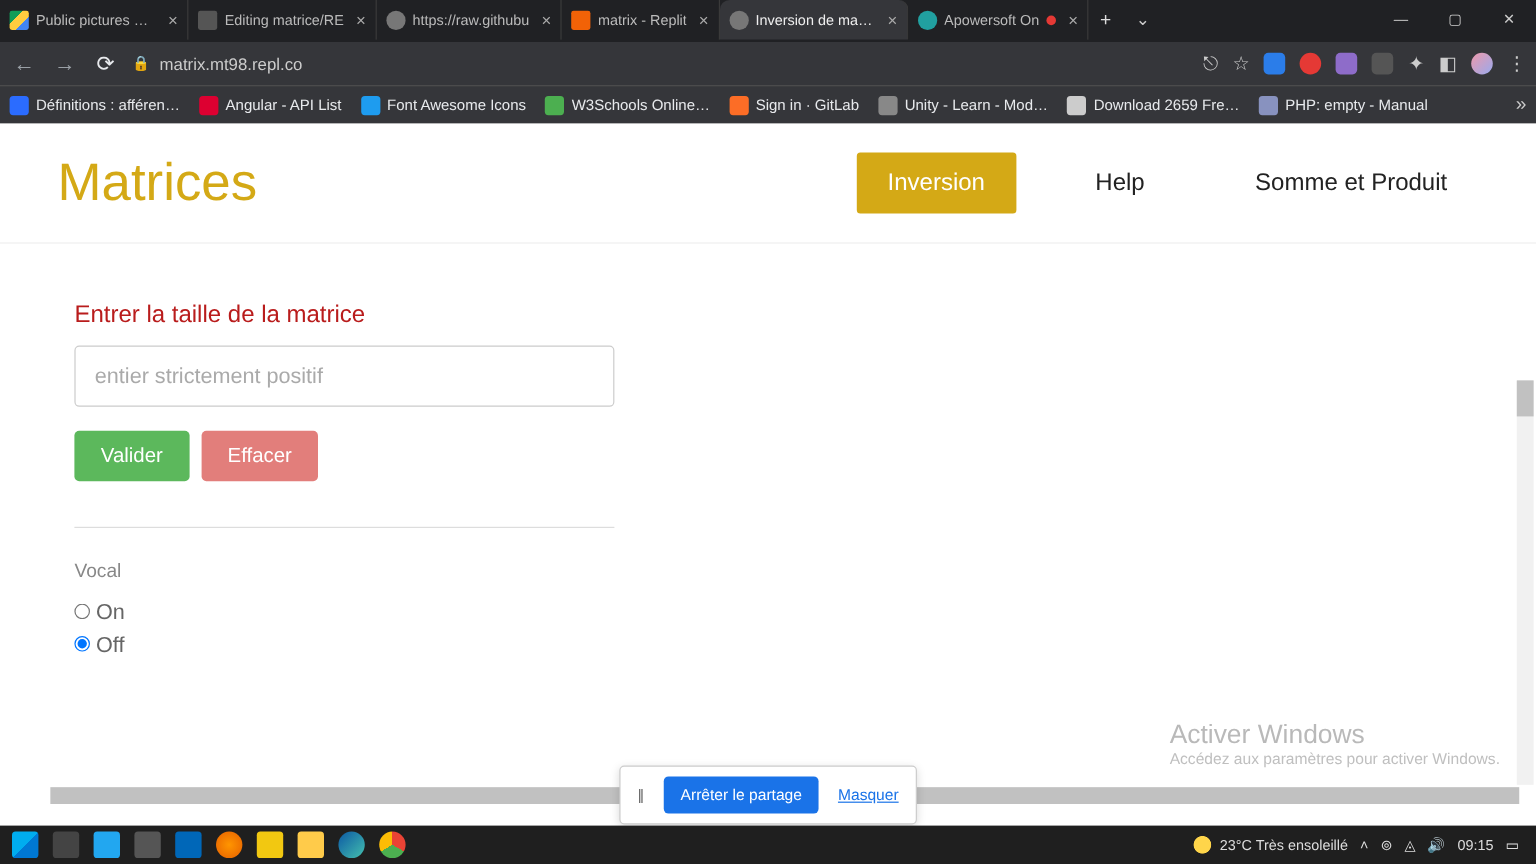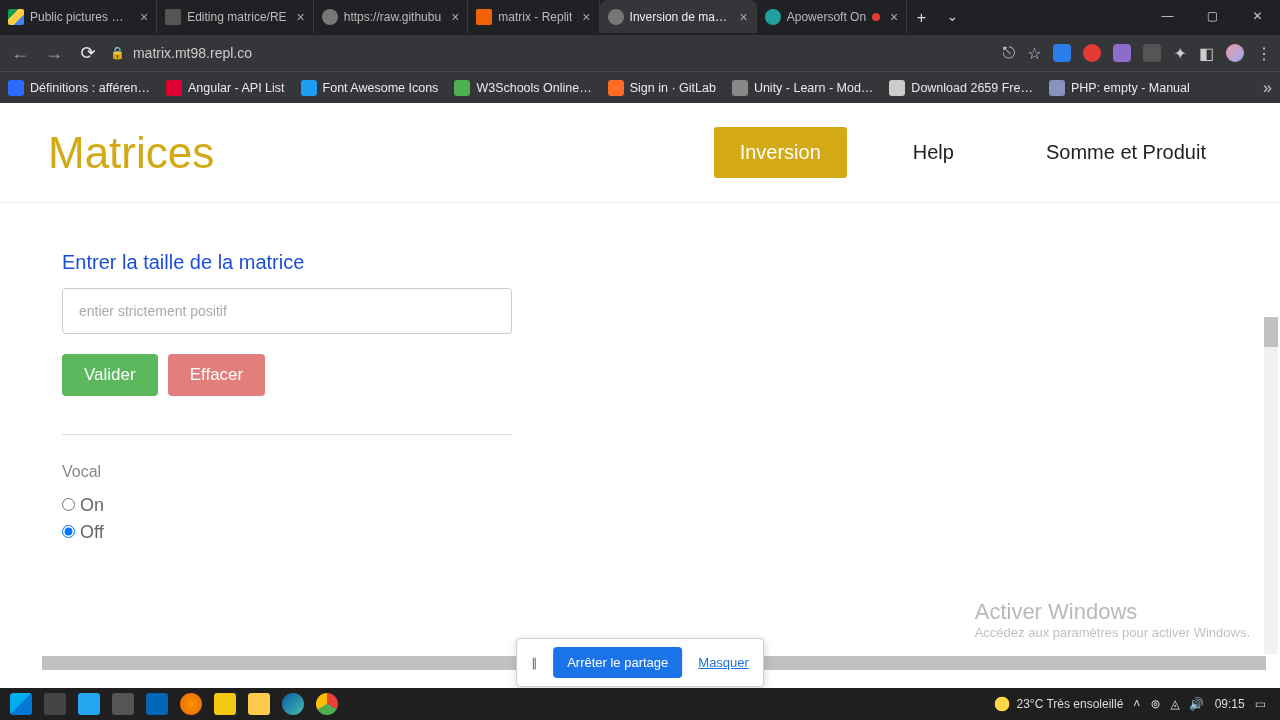--- a/index.html
+++ b/index.html
@@ -35,22 +35,22 @@
 
 
 .page { background: #fff; height: 585px; overflow: auto; position: relative; }
 .header { display: flex; align-items: center; padding: 24px 48px; border-bottom: 1px solid #eee; }
 .brand { color: #d4a916; font-size: 44px; font-weight: 400; }
 .navlinks { margin-left: auto; display: flex; gap: 40px; align-items: center; }
 .navlinks a { font-size: 20px; color: #222; text-decoration: none; padding: 14px 26px; }
 .navlinks a.active { background: #d4a916; color: #fff; border-radius: 3px; }
 
 .content { padding: 48px 62px; color: #888; }
-.label1 { font-size: 20px; color: #1d4ed8; margin-bottom: 14px; }
-.inp { width: 450px; padding: 14px 16px; border: 1px solid #ccc; font-size: 14px; border-radius: 4px; color: #555; }
+.label1 { font-size: 20px; color: #b91c1c; margin-bottom: 14px; }
+.inp { width: 450px; padding: 14px 16px; border: 1px solid #ccc; font-size: 18px; border-radius: 4px; color: #555; }
 .inp::placeholder { color: #aaa; }
 .btns { margin-top: 20px; display: flex; gap: 10px; }
 .btn { padding: 11px 22px; border: none; border-radius: 4px; font-size: 17px; color: #fff; cursor: pointer; }
 .btn.v { background: #5cb85c; }
 .btn.e { background: #d9534f; opacity: .75; }
 .hr { border: none; border-top: 1px solid #ddd; margin: 38px 0 28px; width: 450px; }
 .vocal-t { font-size: 16px; color: #888; margin-bottom: 14px; }
 .radio-row { font-size: 18px; color: #666; margin-bottom: 6px; }
 
 .page-scroll { position: absolute; right: 2px; top: 214px; width: 14px; bottom: 34px; background: #f1f1f1; }

